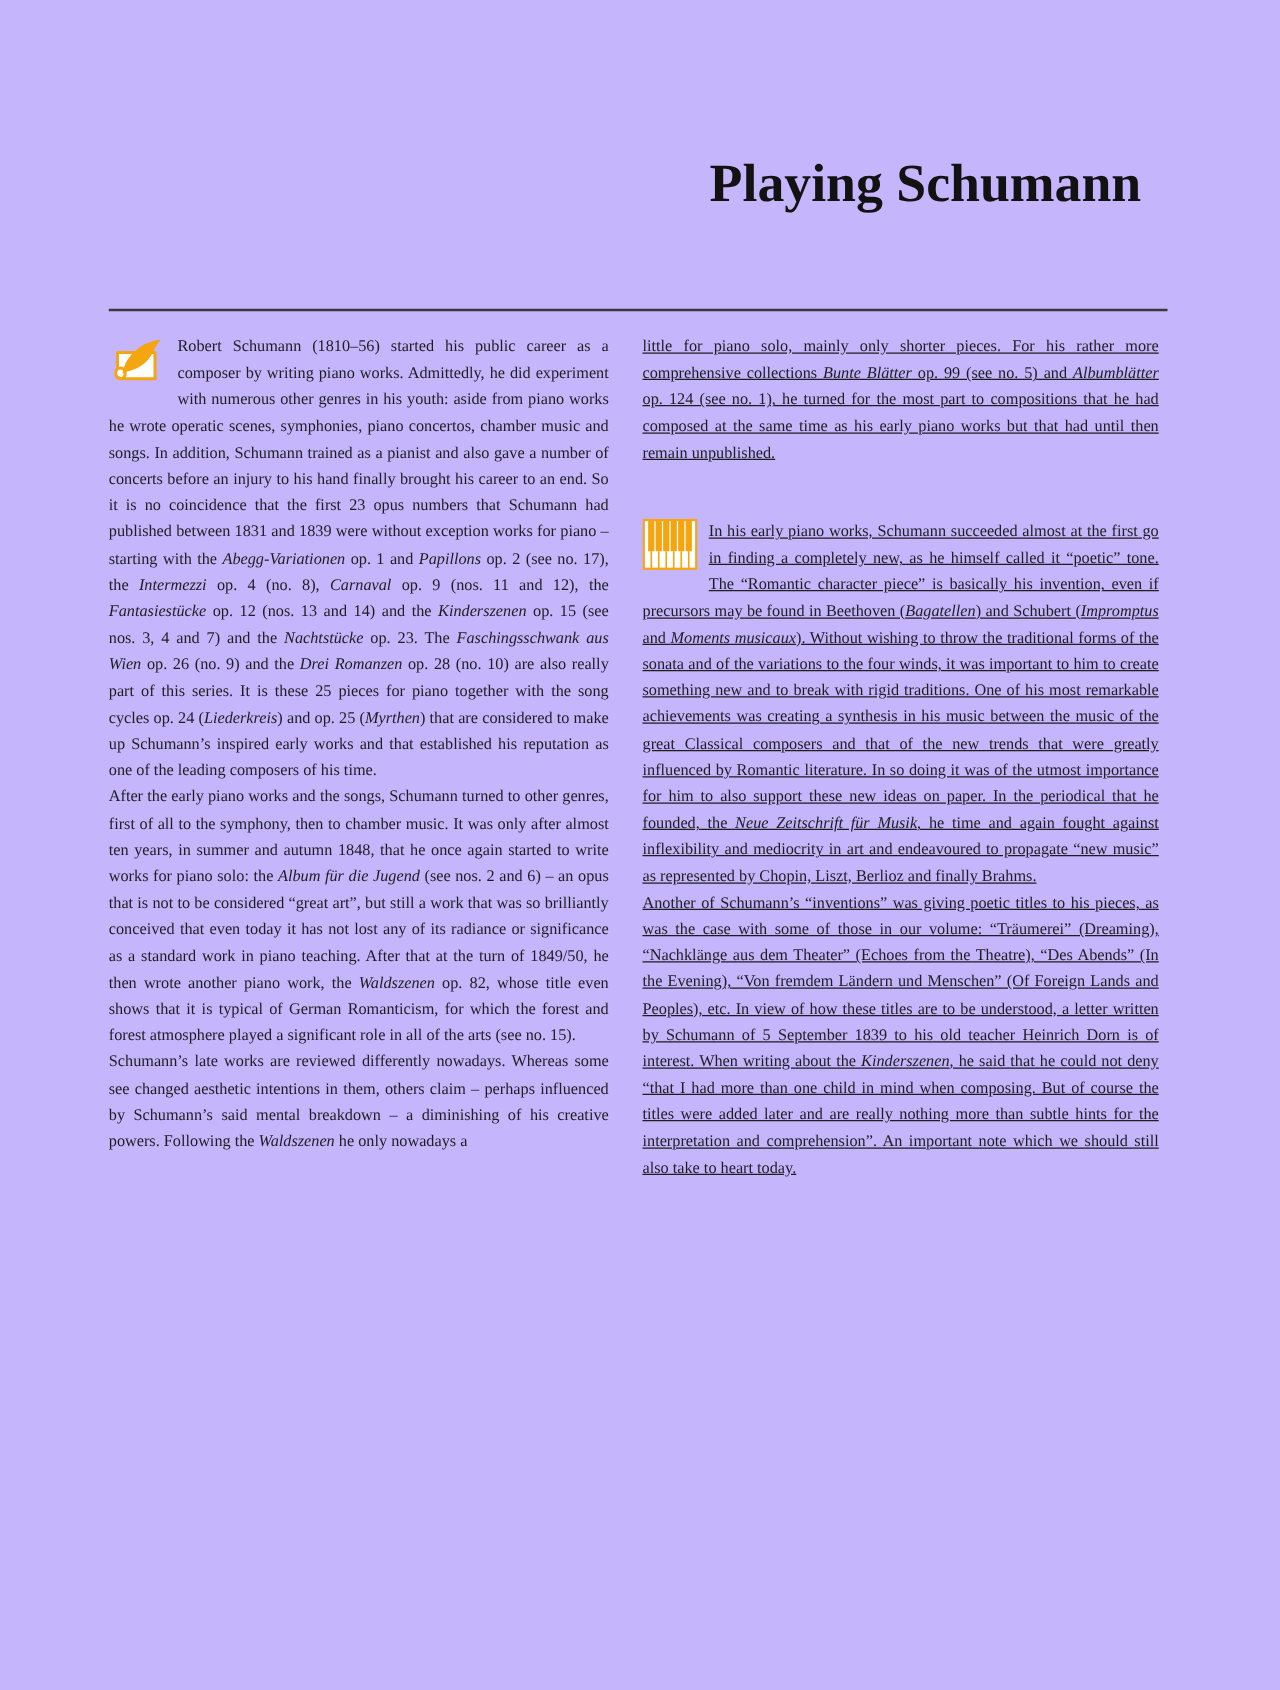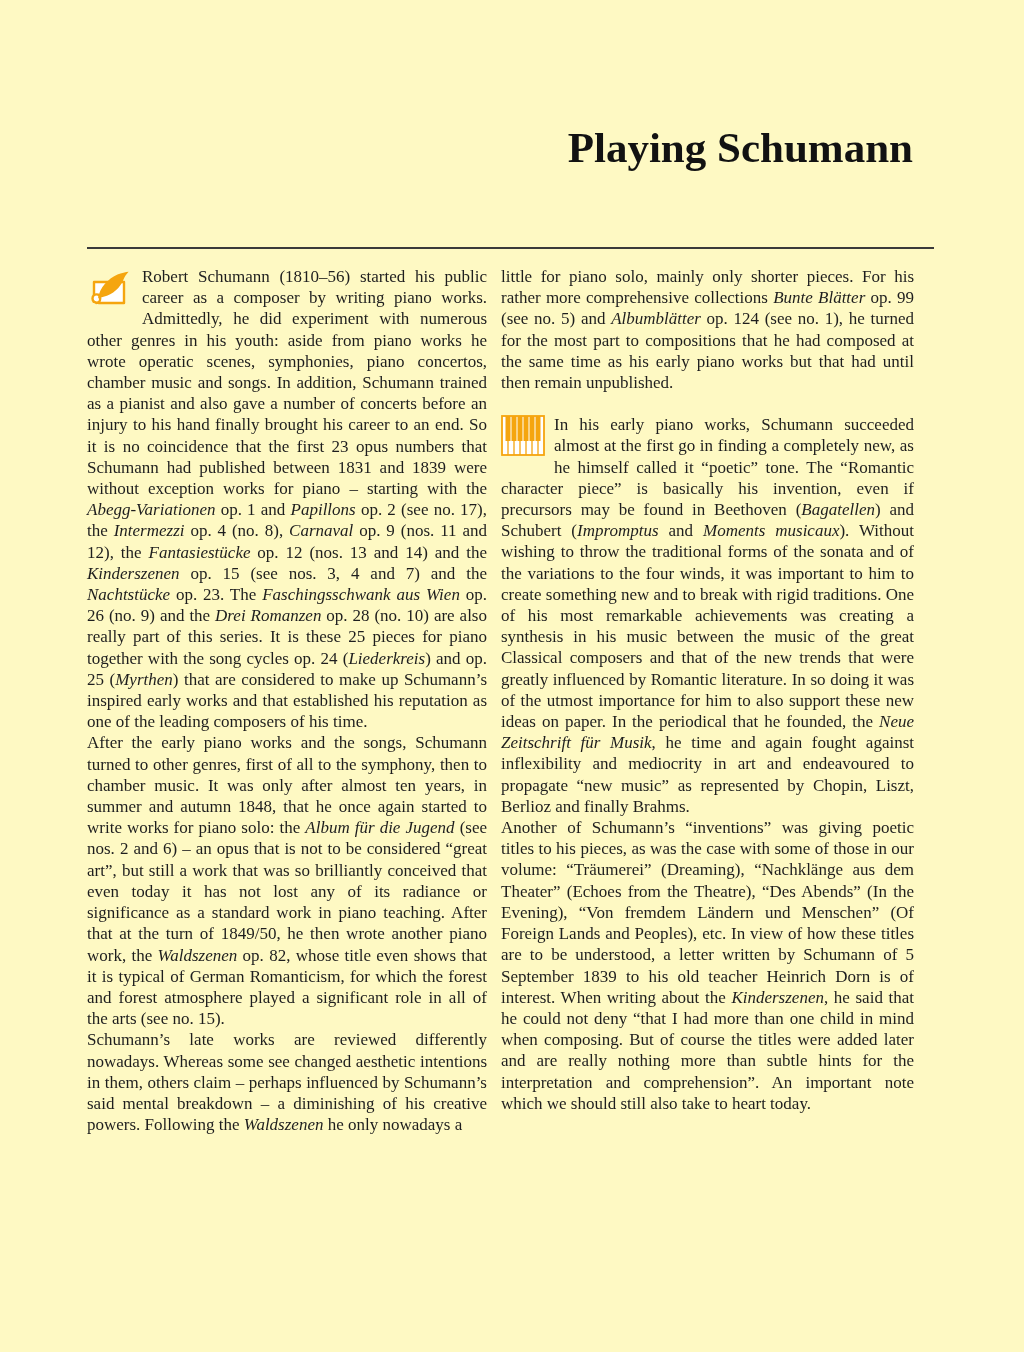--- a/index.html
+++ b/index.html
@@ -1,21 +1,21 @@
 <!DOCTYPE html>
 <html><head>
 <meta charset="utf-8">
 <style>
   html, body { margin: 0; padding: 0; background: #ffffff; }
   .page {
     position: relative;
     width: 1024px;
     height: 1352px;
     margin: 0 auto;
-    background: #fef9c3;
+    background: #c4b5fd;
     font-family: "Liberation Serif", serif;
     color: #1e1e1e;
     overflow: hidden;
   }
   .title {
     position: absolute;
     top: 124px;
     right: 111px;
     margin: 0;
     font-size: 43px;
@@ -28,28 +28,28 @@
     position: absolute;
     left: 87px;
     top: 247px;
     width: 847px;
     height: 2px;
     background: #3a3a3a;
   }
   .col {
     position: absolute;
     top: 266px;
-    font-size: 17px;
+    font-size: 13px;
     line-height: 21.2px;
     text-align: justify;
   }
   .col-left  { left: 87px;  width: 400px; }
-  .col-right { left: 501px; width: 413px; }
+  .col-right { left: 514px; width: 413px; text-decoration: underline; }
   p.para { margin: 0; padding: 0; }
-  .sect2 { margin-top: 21px; }
+  .sect2 { margin-top: 42px; }
   .drop-icon {
     float: left;
     margin: 1px 9px 2px 0;
     line-height: 0;
   }
   .drop-icon svg { display: block; }
   i { font-style: italic; }
 </style>
 </head>
 <body>

